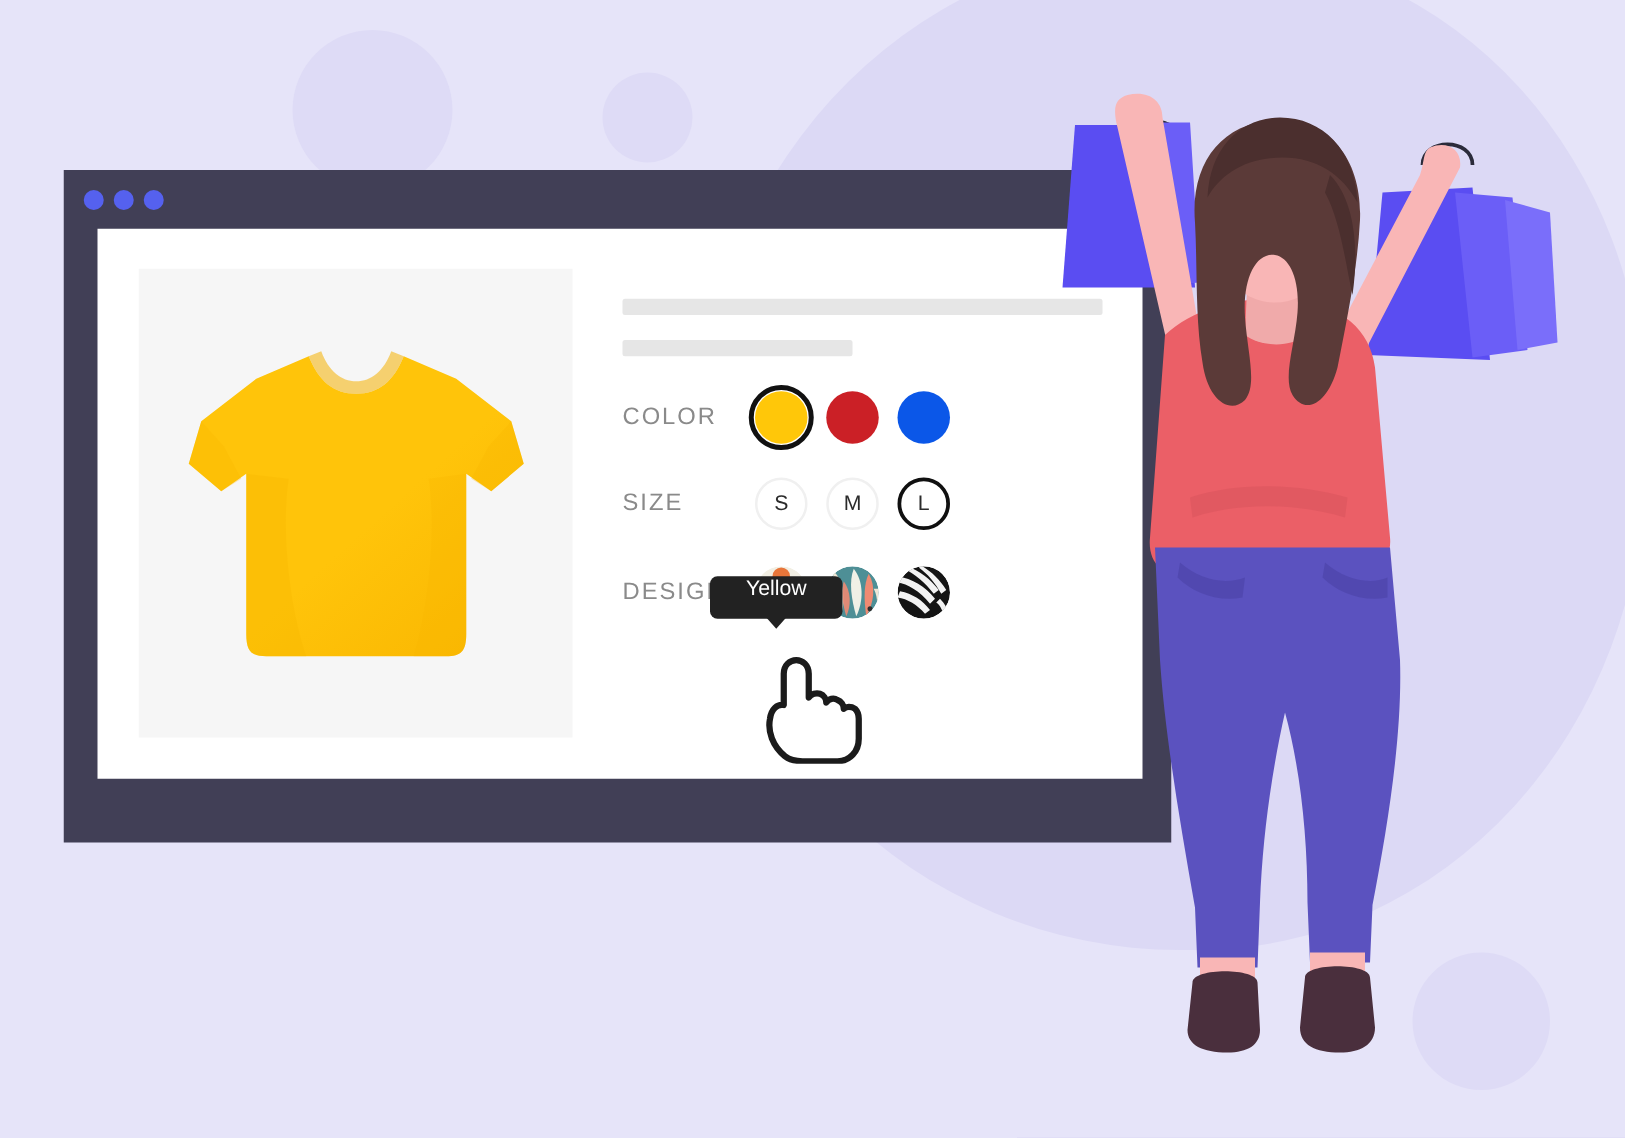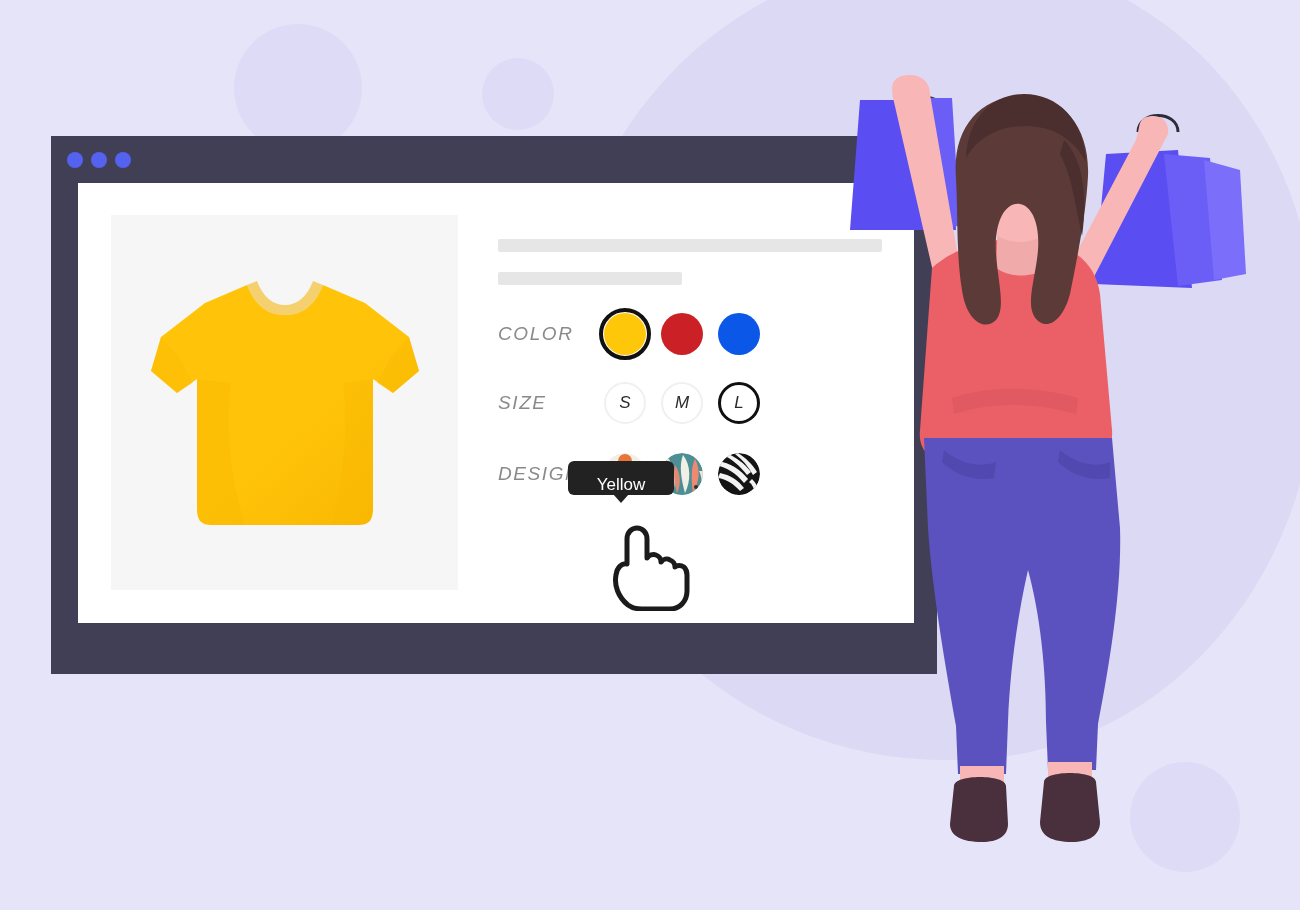--- a/index.html
+++ b/index.html
@@ -22,21 +22,21 @@
 
   
   .window{
     position:absolute;left:51px;top:136px;width:886px;height:538px;
     background:#413f56;
   }
   .window-bar{position:absolute;left:0;top:0;width:100%;height:47px;}
   .dots{position:absolute;left:16px;top:16px;display:flex;gap:8px;}
   .dot{width:16px;height:16px;border-radius:50%;background:#5561ef;}
   .window-content{
-    position:absolute;left:27px;top:47px;width:836px;height:440px;background:#ffffff;font-style:italic;
+    position:absolute;left:27px;top:47px;width:836px;height:440px;background:#ffffff;
   }
 
   
   .product{position:absolute;left:0;top:0;width:100%;height:100%;}
   .product-image{
     position:absolute;left:33px;top:32px;width:347px;height:375px;
     background:#f6f6f6;display:flex;align-items:center;justify-content:center;
   }
   .tshirt{width:300px;height:300px;display:block;}
 
@@ -79,21 +79,21 @@
   .design-sw.selected::after{
     content:"";position:absolute;left:-5px;top:-5px;width:52px;height:52px;
     border:4px solid #111111;border-radius:50%;box-sizing:border-box;
   }
   .design-sw svg{display:block;width:100%;height:100%;}
 
   
   .tooltip{
     position:absolute;left:568px;top:461px;width:106px;height:34px;
     background:#222222;border-radius:6px;
-    display:flex;align-items:flex-end;justify-content:center;
+    display:flex;align-items:flex-start;justify-content:center;
     color:#ffffff;font-size:17px;z-index:40;
   }
   .tooltip-arrow{
     position:absolute;left:50%;bottom:-8px;margin-left:-8px;
     width:0;height:0;border-left:8px solid transparent;border-right:8px solid transparent;
     border-top:9px solid #222222;
   }
 
   
   .cursor{position:absolute;left:600px;top:517px;width:92px;height:94px;z-index:45;}

